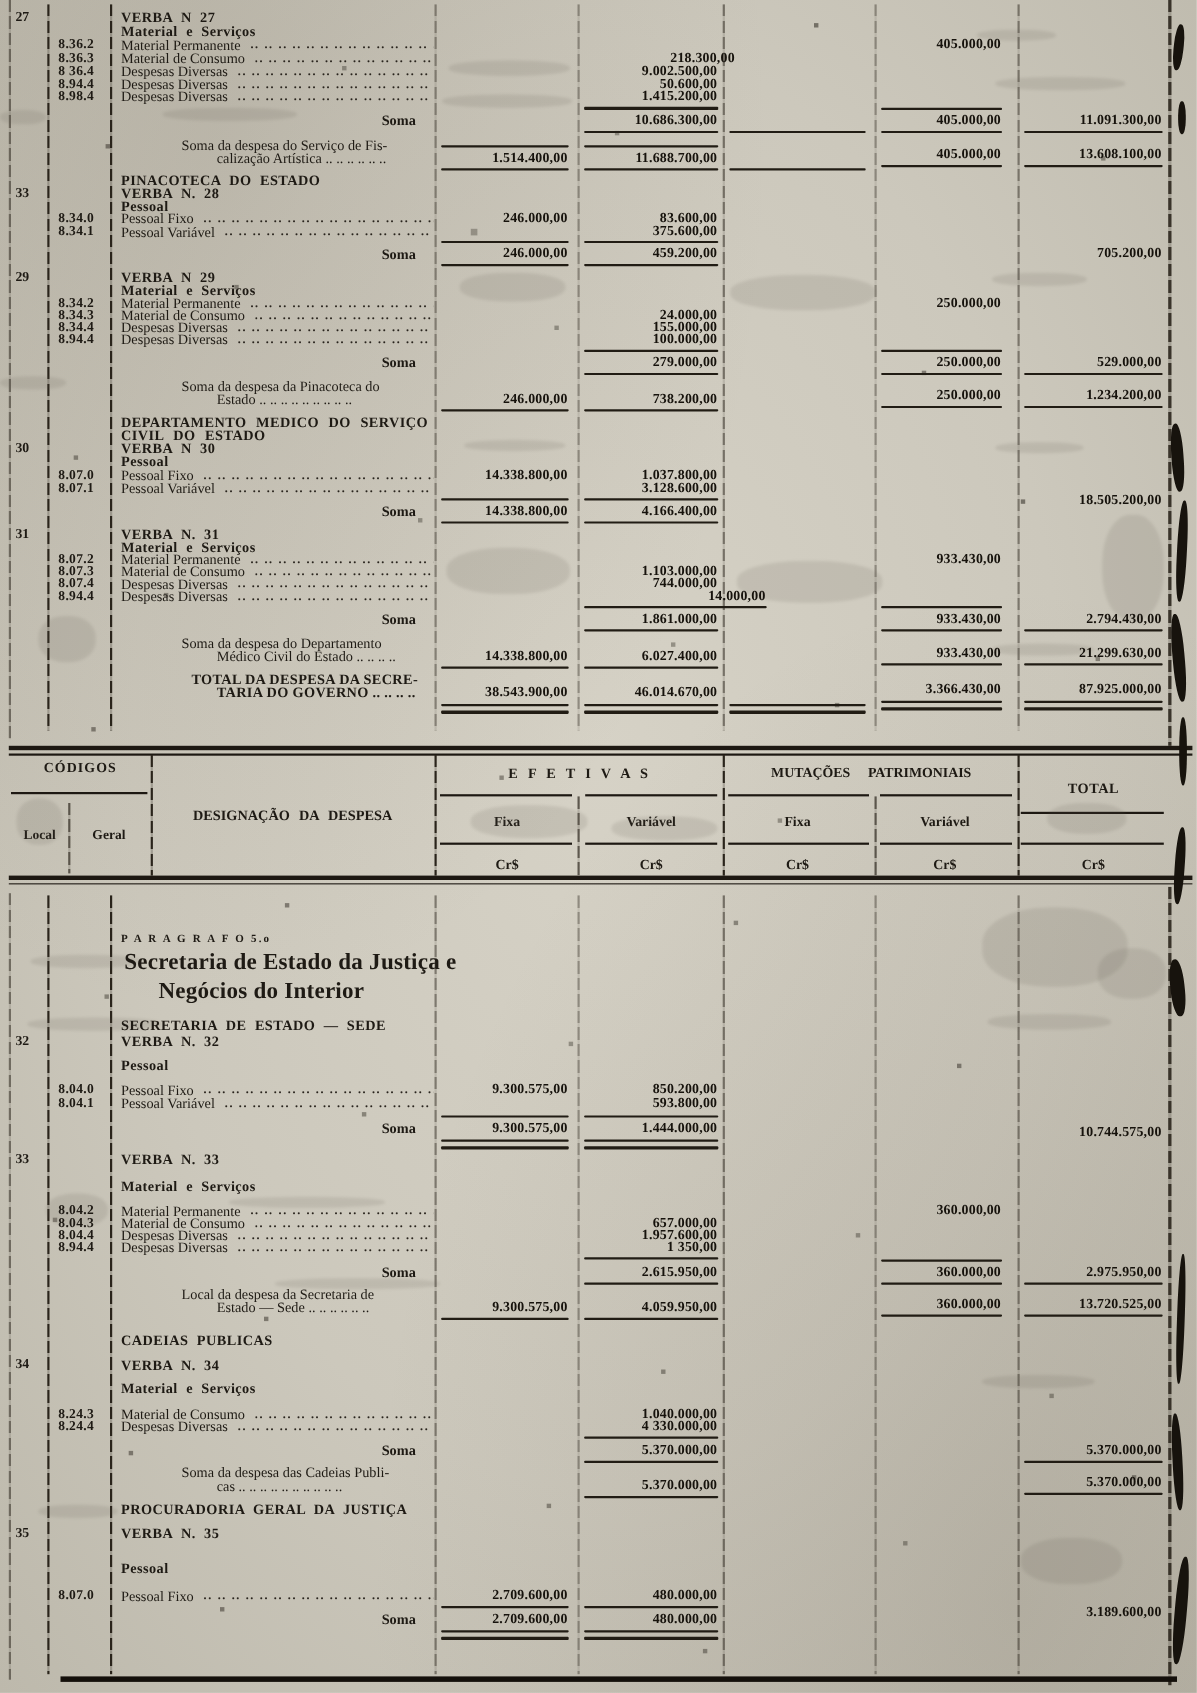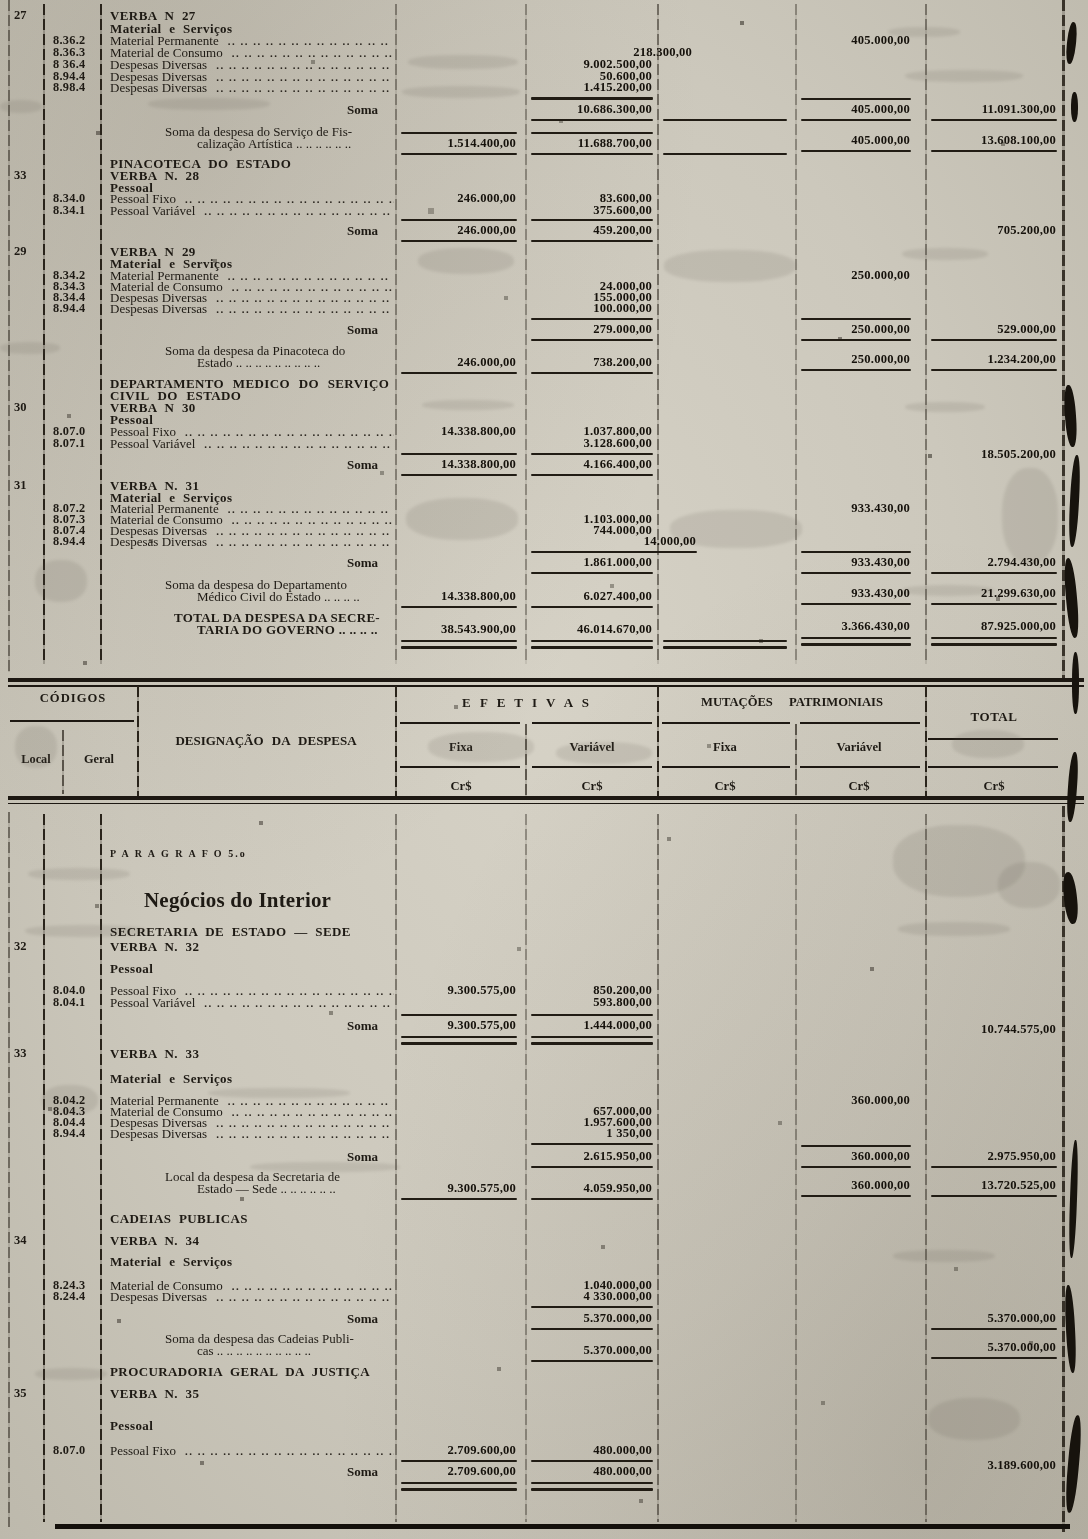--- a/index.html
+++ b/index.html
@@ -203,21 +203,21 @@
           <span class="leader">.. .. .. .. .. .. .. .. .. .. .. .. .. .. .. .. .. .. .. .. .. .. .. .. .. .. .. .. .. ..</span>
         </div>
         <div class="ncell" style="left: 798px; width: 116px; top: 0px;"><span class="num">405.000,00</span></div>
       </div>
       <div class="row r-item" style="top: 46px;">
         <span class="cg">8.36.3</span>
         <div class="cd">
           <span class="lbl">Material de Consumo</span>
           <span class="leader">.. .. .. .. .. .. .. .. .. .. .. .. .. .. .. .. .. .. .. .. .. .. .. .. .. .. .. .. .. ..</span>
         </div>
-        <div class="ncell" style="left: 528px; width: 144px; top: 0px; padding-left: 24px;"><span class="num">218.300,00</span></div>
+        <div class="ncell" style="left: 528px; width: 144px; top: 0px;"><span class="num">218.300,00</span></div>
       </div>
       <div class="row r-item" style="top: 58px;">
         <span class="cg">8 36.4</span>
         <div class="cd">
           <span class="lbl">Despesas Diversas</span>
           <span class="leader">.. .. .. .. .. .. .. .. .. .. .. .. .. .. .. .. .. .. .. .. .. .. .. .. .. .. .. .. .. ..</span>
         </div>
         <div class="ncell" style="left: 528px; width: 128px; top: 0px;"><span class="num">9.002.500,00</span></div>
       </div>
       <div class="row r-item" style="top: 70px;">
@@ -433,20 +433,21 @@
         <div class="ncell" style="left: 660px; width: 130px; top: 12px;"><span class="num"></span><div class="rl rl-d1"></div><div class="rl rl-d2"></div></div>
         <div class="ncell" style="left: 798px; width: 116px; top: 9px;"><span class="num">3.366.430,00</span><div class="rl rl-d1"></div><div class="rl rl-d2"></div></div>
         <div class="ncell" style="left: 928px; width: 132px; top: 9px;"><span class="num">87.925.000,00</span><div class="rl rl-d1"></div><div class="rl rl-d2"></div></div>
       </div>
     </div>
   <div id="rows-bottom">
       <div class="row r-para" style="top: 847px;">
         <div class="cdl cdl1">P A R A G R A F O   5.o</div>
       </div>
       <div class="row r-big" style="top: 868px;">
+        <div class="cdl cdl1">Secretaria de Estado da Justiça e</div>
         <div class="cdl cdl2">Negócios do Interior</div>
       </div>
       <div class="row r-h" style="top: 925px;">
         <div class="cdl cdl1">SECRETARIA  DE  ESTADO — SEDE</div>
       </div>
       <div class="row r-h" style="top: 940px;">
         <span class="cl">32</span>
         <div class="cdl cdl1">VERBA N. 32</div>
       </div>
       <div class="row r-h" style="top: 962px;">

